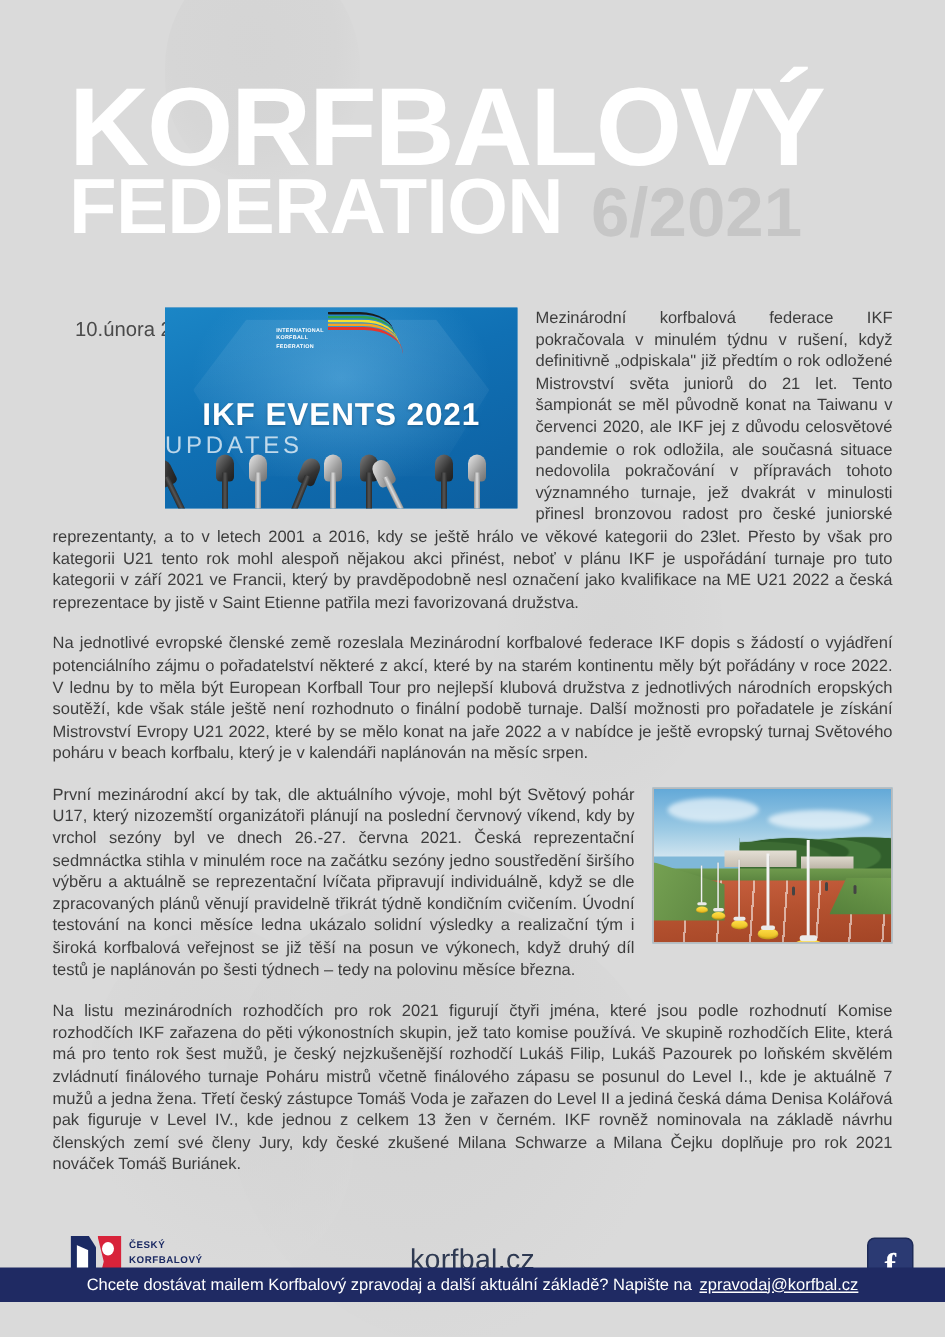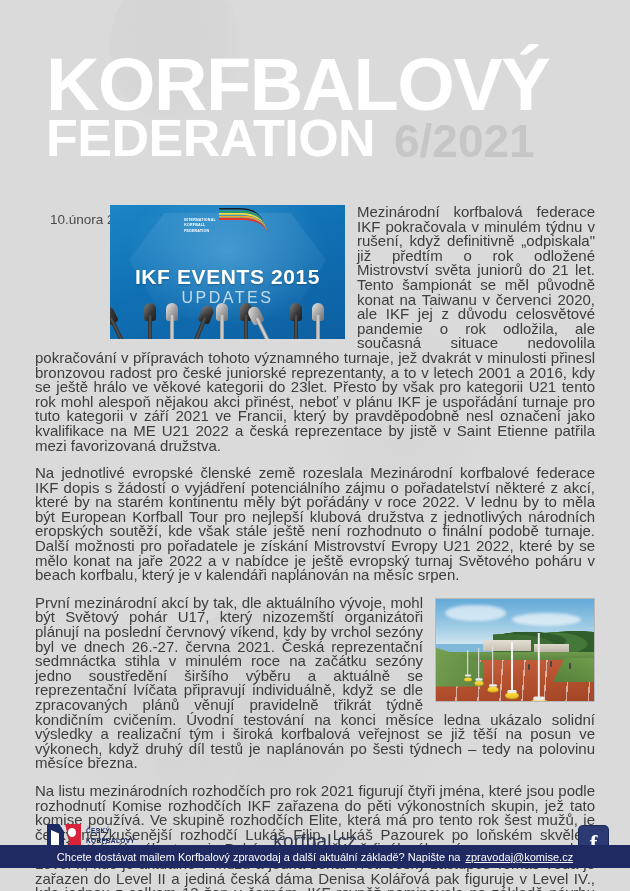--- a/index.html
+++ b/index.html
@@ -84,21 +84,21 @@
     white-space:nowrap;
   }
 
   
   .content {
     position:absolute;
     left:35px; top:205px;
     width:560px;
   }
   .para {
-    font-size:15px;
+    font-size:11px;
     line-height:14.6px;
     color:#3d3d3d;
     text-align:justify;
     margin-bottom:13px;
   }
   .para.tight { margin-bottom:12px; }
 
   
   .media-ikf {
     float:left;
@@ -166,21 +166,20 @@
   .ikf-title {
     position:absolute; left:0; right:0; top:60px;
     text-align:center;
     color:#fff;
     font-size:21px; font-weight:bold;
     letter-spacing:0.6px;
     text-shadow:0 1px 2px rgba(0,0,0,0.25);
   }
   .ikf-sub {
     position:absolute; left:0; right:0; top:84px;
-    text-align:center;
     color:rgba(255,255,255,0.72);
     font-size:16px;
     letter-spacing:2.5px;
   }
   .ikf-mics { position:absolute; left:0; right:0; bottom:0; height:46px; }
   .mic { position:absolute; bottom:-6px; }
   .mic i {
     position:absolute; bottom:0; left:50%;
     width:4px; height:30px;
     background:linear-gradient(90deg,#2b2b2b,#555,#2b2b2b);
@@ -386,21 +385,21 @@
         </div>
         <div class="ikf-swoosh">
           <span style="border-top-color:#e8342c; transform:translateY(0px) scale(1,1);"></span>
           <span style="border-top-color:#f5a623; transform:translateY(-3.5px) scale(0.97,0.95);"></span>
           <span style="border-top-color:#f6e032; transform:translateY(-7px) scale(0.94,0.9);"></span>
           <span style="border-top-color:#2f9e4f; transform:translateY(-10.5px) scale(0.91,0.85);"></span>
           <span style="border-top-color:#1b1b1b; transform:translateY(-14px) scale(0.88,0.8);"></span>
         </div>
       </div>
 
-      <div class="ikf-title">IKF EVENTS 2015</div>
+      <div class="ikf-title">IKF EVENTS 2021</div>
       <div class="ikf-sub">UPDATES</div>
 
       <div class="ikf-mics">
         <div class="mic tilt" style="left:14px;">
             <b></b>
             <i></i>
           </div>
         <div class="mic" style="left:40px;">
             <b></b>
             <i></i>
@@ -503,17 +502,17 @@
     </div>
 
     <a class="site-link" href="#">korfbal.cz</a>
 
     <div class="fb-icon">
       <span>f</span>
     </div>
 
     <div class="sub-bar">
       <span class="sub-bar-text">Chcete dostávat mailem Korfbalový zpravodaj a další aktuální základě?  Napište na</span>
-      <a class="sub-bar-mail" href="#">zpravodaj@komise.cz</a>
+      <a class="sub-bar-mail" href="#">zpravodaj@korfbal.cz</a>
     </div>
   </div>
 
 </div>
 
 </body></html>

